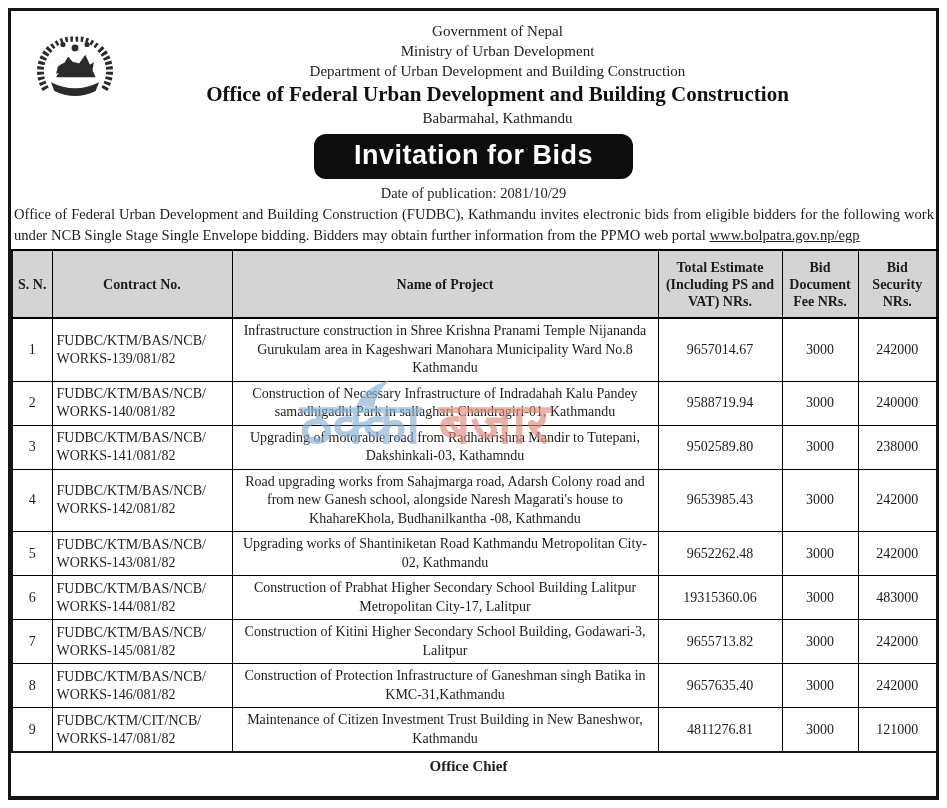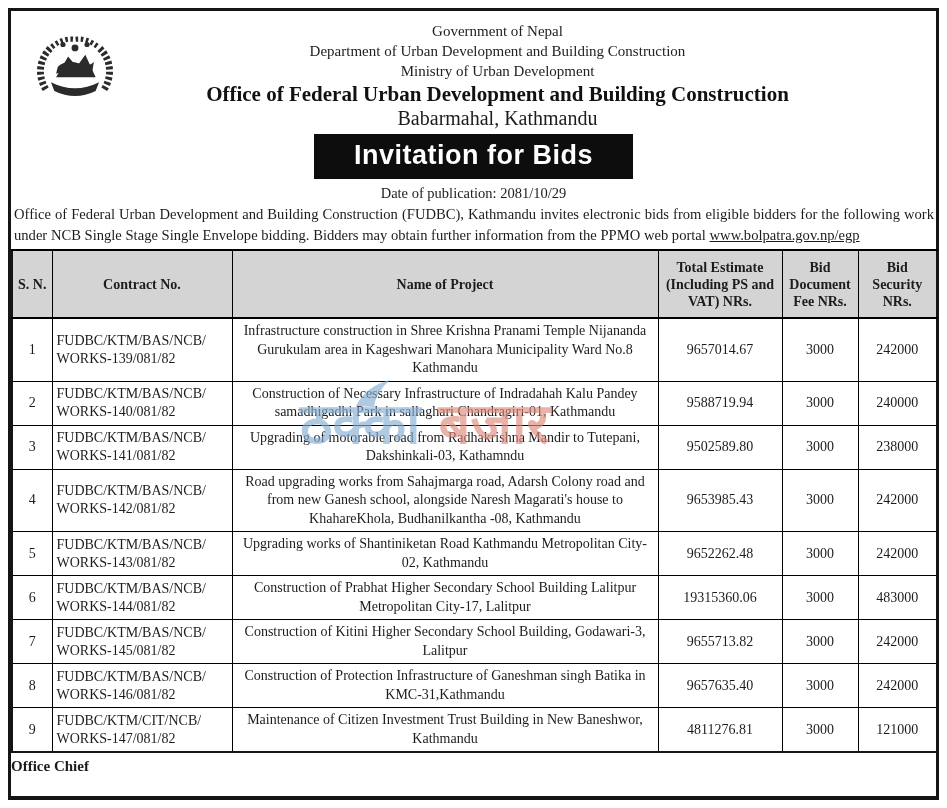--- a/index.html
+++ b/index.html
@@ -20,32 +20,32 @@
     padding: 10px 0 0 0;
   }
   
   .letterhead { position: relative; text-align: center; padding-left: 48px; }
   .emblem {
     position: absolute; left: 20px; top: 8px;
     width: 88px; height: 86px;
   }
   .hl { font-size: 15px; line-height: 20px; color: #222; }
   .office-name { font-size: 21px; font-weight: bold; line-height: 27px; color: #111; }
-  .address { font-size: 20px; line-height: 21px; }
+  .address { font-size: 15px; line-height: 21px; }
   
   .banner-wrap { text-align: center; margin-top: 5px; }
   .banner {
     display: inline-block;
     background: #0d0d0d;
     color: #ffffff;
     font-family: "Liberation Sans", sans-serif;
     font-weight: bold;
     font-size: 27px;
     padding: 6px 40px 8px 40px;
-    border-radius: 0;
+    border-radius: 12px;
     letter-spacing: 0.5px;
   }
   .pub-date { text-align: center; font-weight: normal; font-size: 14.5px; margin-top: 6px; }
   .intro {
     font-size: 14.6px; line-height: 21px;
     text-align: justify;
     padding: 2px 2px 3px 3px;
   }
   .intro .url { text-decoration: underline; }
   
@@ -68,21 +68,21 @@
     padding: 4px 2px;
     border-bottom-width: 2px;
     border-top-width: 2px;
   }
   table.bids { border: 2px solid #151515; }
   td.col-sn { text-align: center; padding: 3px 2px; }
   td.col-contract { text-align: left; padding: 3px 4px; line-height: 18px; }
   td.col-project { text-align: center; padding: 3px 5px; line-height: 18.5px; }
   td.col-estimate, td.col-fee, td.col-security { text-align: center; padding: 3px 2px; }
   
-  .signature { text-align: left; font-weight: bold; font-size: 15px; padding: 5px 10px 0 0; }
+  .signature { text-align: center; font-weight: bold; font-size: 15px; padding: 5px 10px 0 0; }
   
   .watermark {
     position: absolute;
     left: 300px; top: 394px;
     pointer-events: none;
     opacity: 0.65;
     white-space: nowrap;
     font-family: "DejaVu Sans", sans-serif;
     font-weight: bold;
     font-size: 56px;
@@ -110,22 +110,22 @@
           <path d="M28 56 L42 32 L52 44 L62 30 L74 56 Z"></path>
           <path d="M30 44 Q40 35 55 40 Q68 44 72 38 L70 50 Q55 56 42 52 Q33 50 28 52 Z"></path>
           <path d="M22 62 Q50 76 78 62 L74 72 Q50 84 26 72 Z"></path>
           <circle cx="50" cy="22" r="4"></circle>
           <circle cx="36" cy="18" r="3"></circle>
           <circle cx="64" cy="18" r="3"></circle>
         </g>
       </svg>
     </span>
     <div class="hl">Government of Nepal</div>
+    <div class="hl">Ministry of Urban Development</div>
     <div class="hl">Department of Urban Development and Building Construction</div>
-    <div class="hl">Ministry of Urban Development</div>
     <div class="office-name">Office of Federal Urban Development and Building Construction</div>
     <div class="address">Babarmahal, Kathmandu</div>
   </div>
 
   <div class="banner-wrap">
     <span class="banner">Invitation for Bids</span>
   </div>
 
   <div class="pub-date">Date of publication: 2081/10/29</div>
 

